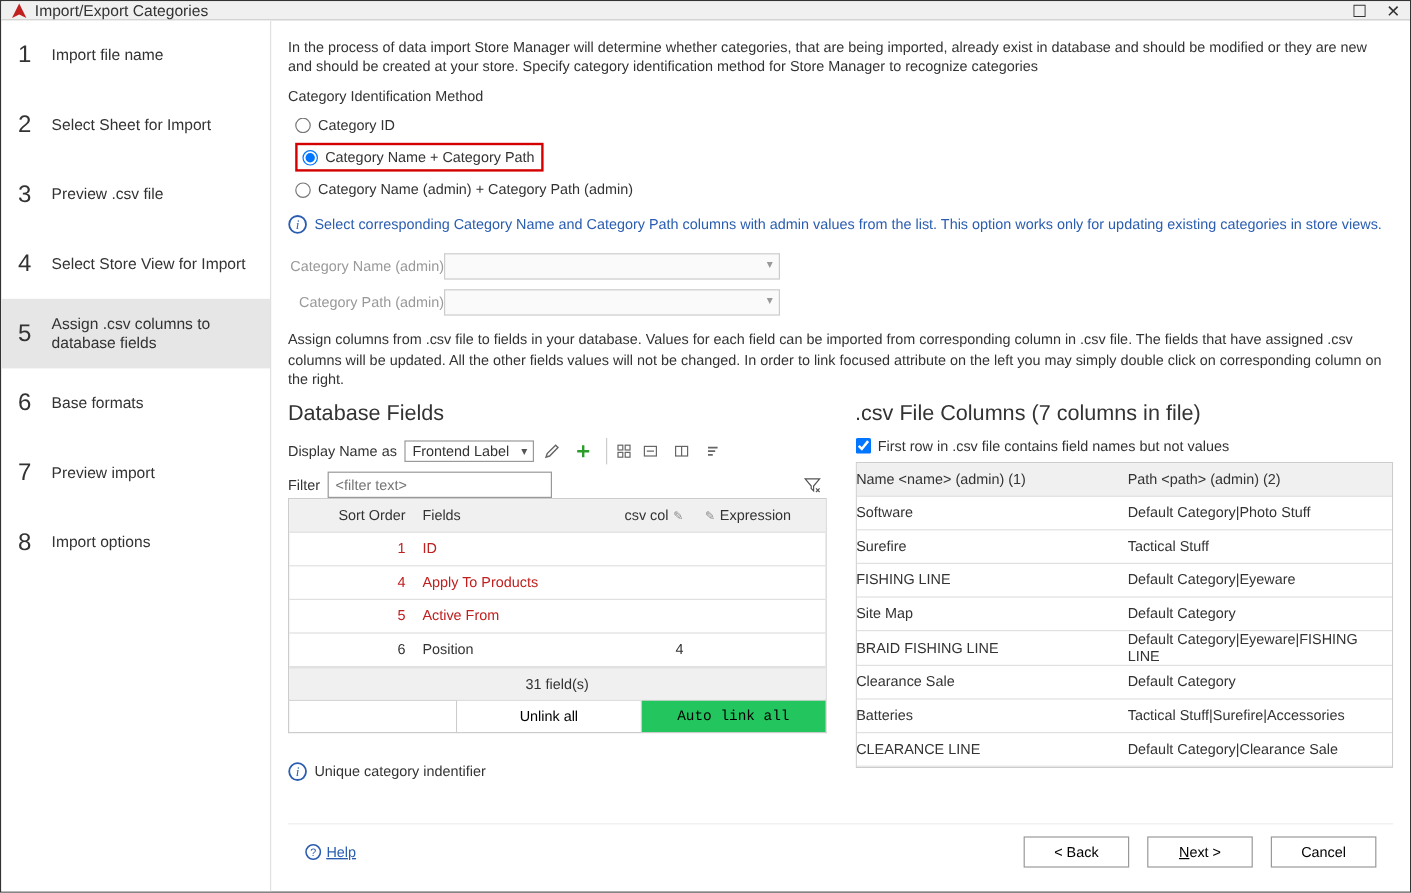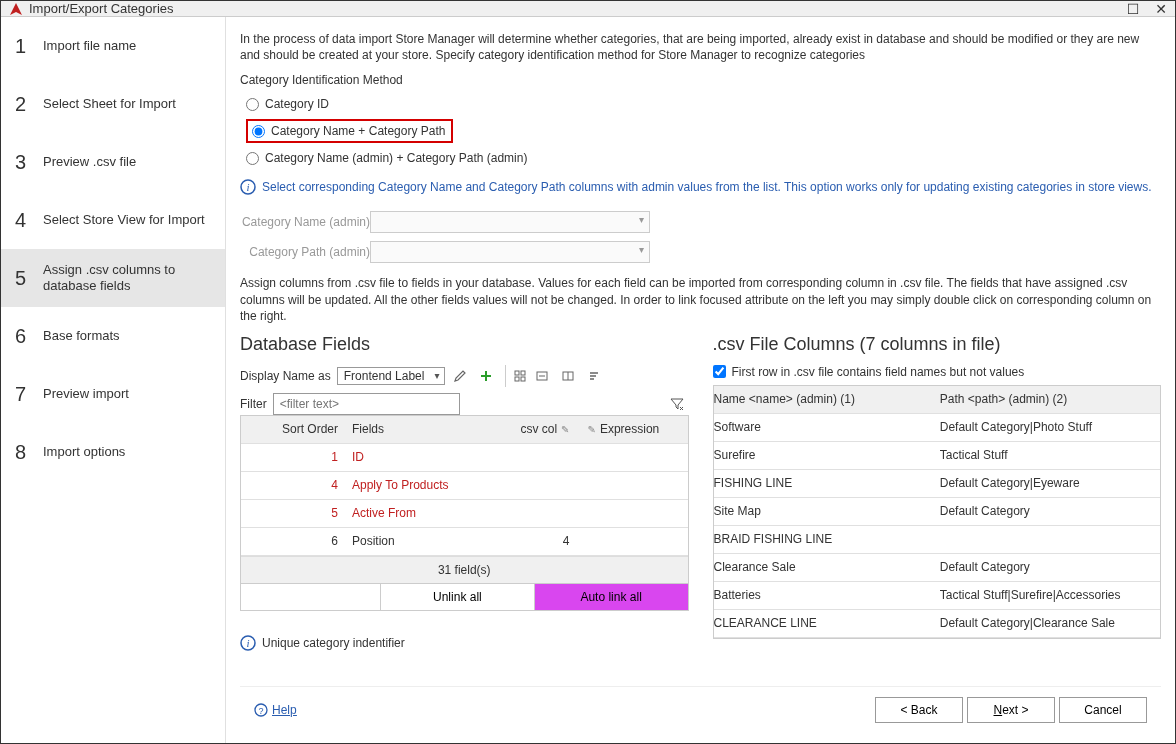--- a/index.html
+++ b/index.html
@@ -176,21 +176,21 @@
 .unique-row { display: flex; align-items: center; margin-top: 24px; font-size: 12px; color: #2a5db0; }
 .unique-row svg { margin-right: 6px; }
 .bottom {
   border-top: 1px solid #eee;
   padding: 10px 14px 12px 14px;
   display: flex;
   align-items: center;
 }
 .help-link { color: #2a5db0; font-size: 12px; display: flex; align-items: center; }
 .help-link svg { margin-right: 4px; }
-.bottom-btns { margin-left: auto; display: flex; gap: 4px; }
+.bottom-btns { margin-left: auto; display: flex; gap: 15px; }
 .bottom-btns button {
   min-width: 88px;
   height: 26px;
   background: #fff;
   border: 1px solid #999;
   font-size: 12px;
   cursor: pointer;
 }
 .underline { text-decoration: underline; }
 </style>
@@ -375,21 +375,21 @@
                   <div class="c4">4</div>
                   <div class="c5"></div>
                 </div>
               </div>
             <div class="grid-foot">31 field(s)</div>
           </div>
           <div class="unlink-outer">
             <div class="blank-left"></div>
             <div style="flex:1; border:1px solid #ccc; border-top:none; display:flex;">
               <button style="flex:1; height:26px; background:#fff; border:none; border-right:1px solid #ccc; font-size:12px; cursor:pointer;">Unlink all</button>
-              <button style="flex:1; height:26px; background:#d946ef; border:none; font-size:12px; cursor:pointer;">Auto link all</button>
+              <button style="flex:1; height:26px; background:#22c55e; border:none; font-size:12px; cursor:pointer;font-family:Liberation Mono, monospace;">Auto link all</button>
             </div>
           </div>
           <div class="unique-row">
             <svg width="16" height="16" viewBox="0 0 16 16">
                 <circle cx="8" cy="8" r="7" fill="none" stroke="#2a5db0" stroke-width="1.5"></circle>
                 <text x="8" y="12" font-size="11" text-anchor="middle" fill="#2a5db0" font-family="serif" font-style="italic">i</text>
               </svg>
             <span style="color:#333;">Unique category indentifier</span>
           </div>
         </div>
@@ -417,20 +417,21 @@
                 <div class="grid2-row">
                   <div class="cA">FISHING LINE</div>
                   <div class="cB">Default Category|Eyeware</div>
                 </div>
                 <div class="grid2-row">
                   <div class="cA">Site Map</div>
                   <div class="cB">Default Category</div>
                 </div>
                 <div class="grid2-row">
                   <div class="cA">BRAID FISHING LINE</div>
+                  <div class="cB">Default Category|Eyeware|FISHING LINE</div>
                 </div>
                 <div class="grid2-row">
                   <div class="cA">Clearance Sale</div>
                   <div class="cB">Default Category</div>
                 </div>
                 <div class="grid2-row">
                   <div class="cA">Batteries</div>
                   <div class="cB">Tactical Stuff|Surefire|Accessories</div>
                 </div>
                 <div class="grid2-row">

